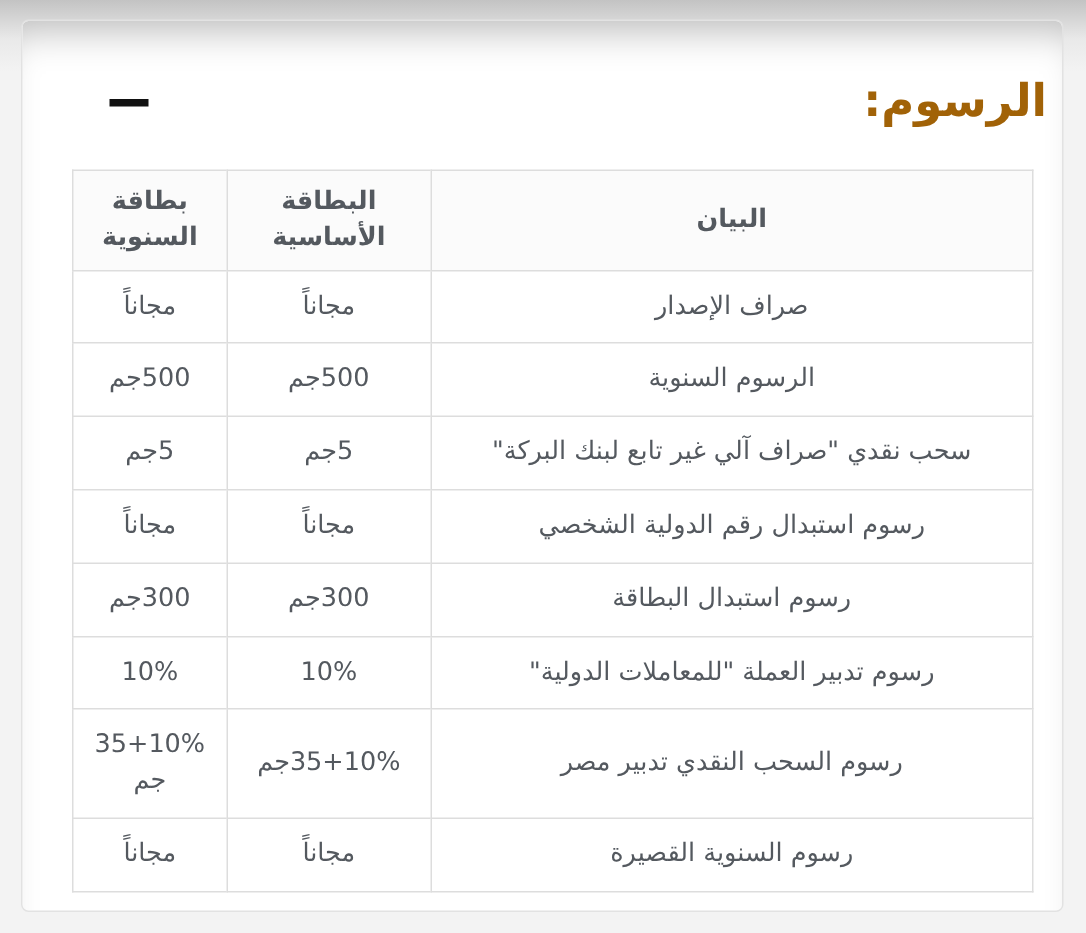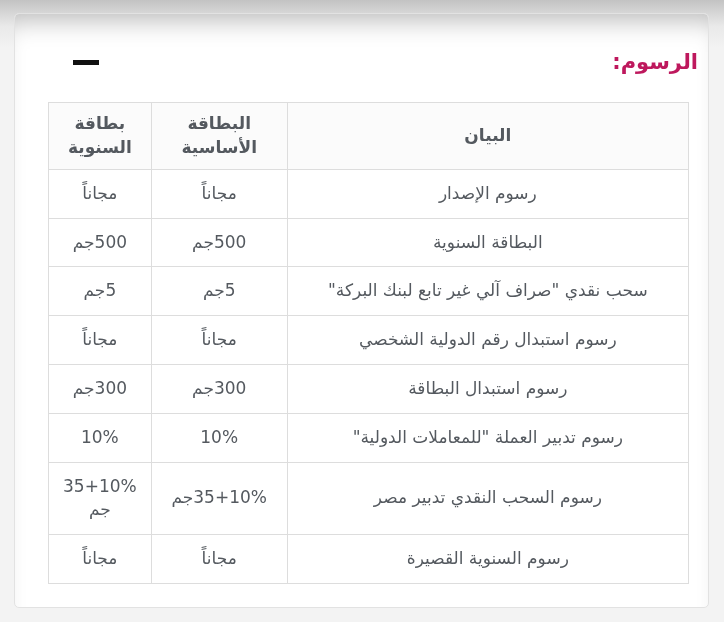--- a/index.html
+++ b/index.html
@@ -19,23 +19,23 @@
   }
   .panel-header{
     display:flex;
     justify-content:space-between;
     align-items:center;
     padding:36px 10px 0 40px; 
     cursor:pointer;
   }
   .panel-title{
     margin:0;
-    font-size:21px;
+    font-size:30px;
     font-weight:bold;
-    color:#be185d;
+    color:#a16207;
     line-height:1.2;
   }
   .collapse-bar{
     display:inline-block;
     width:26px;height:5px;
     background:#111111;
     margin-left:18px;
   }
   table.fees{
     border-collapse:collapse;
@@ -78,26 +78,26 @@
   <table class="fees">
     <thead>
       <tr>
           <th>البيان</th>
           <th>البطاقة الأساسية</th>
           <th>بطاقة السنوية</th>
         </tr>
     </thead>
     <tbody>
         <tr>
-          <td>رسوم الإصدار</td>
+          <td>صراف الإصدار</td>
           <td>مجاناً</td>
           <td>مجاناً</td>
         </tr>
         <tr>
-          <td>البطاقة السنوية</td>
+          <td>الرسوم السنوية</td>
           <td>500جم</td>
           <td>500جم</td>
         </tr>
         <tr>
           <td>سحب نقدي "صراف آلي غير تابع لبنك البركة"</td>
           <td>5جم</td>
           <td>5جم</td>
         </tr>
         <tr>
           <td>رسوم استبدال رقم الدولية الشخصي</td>

